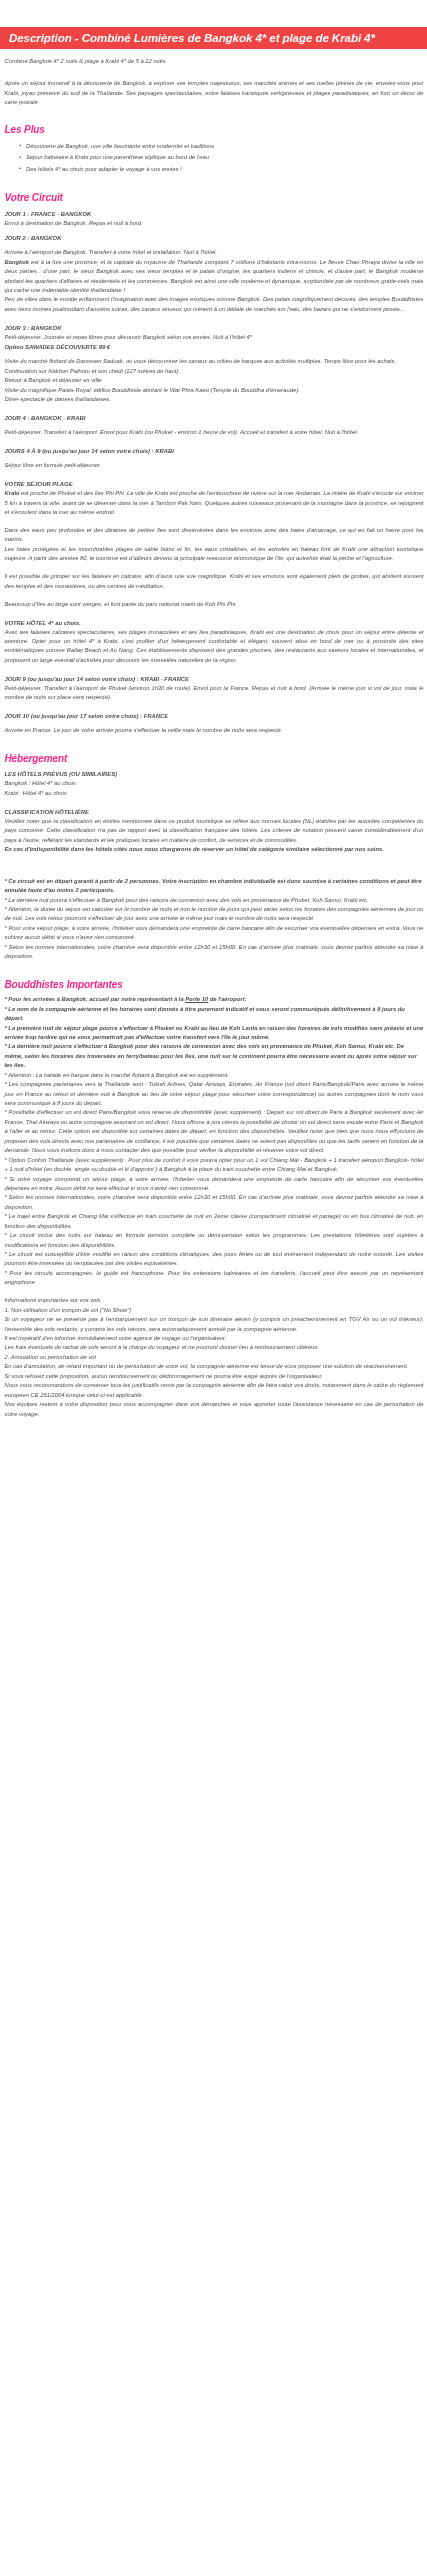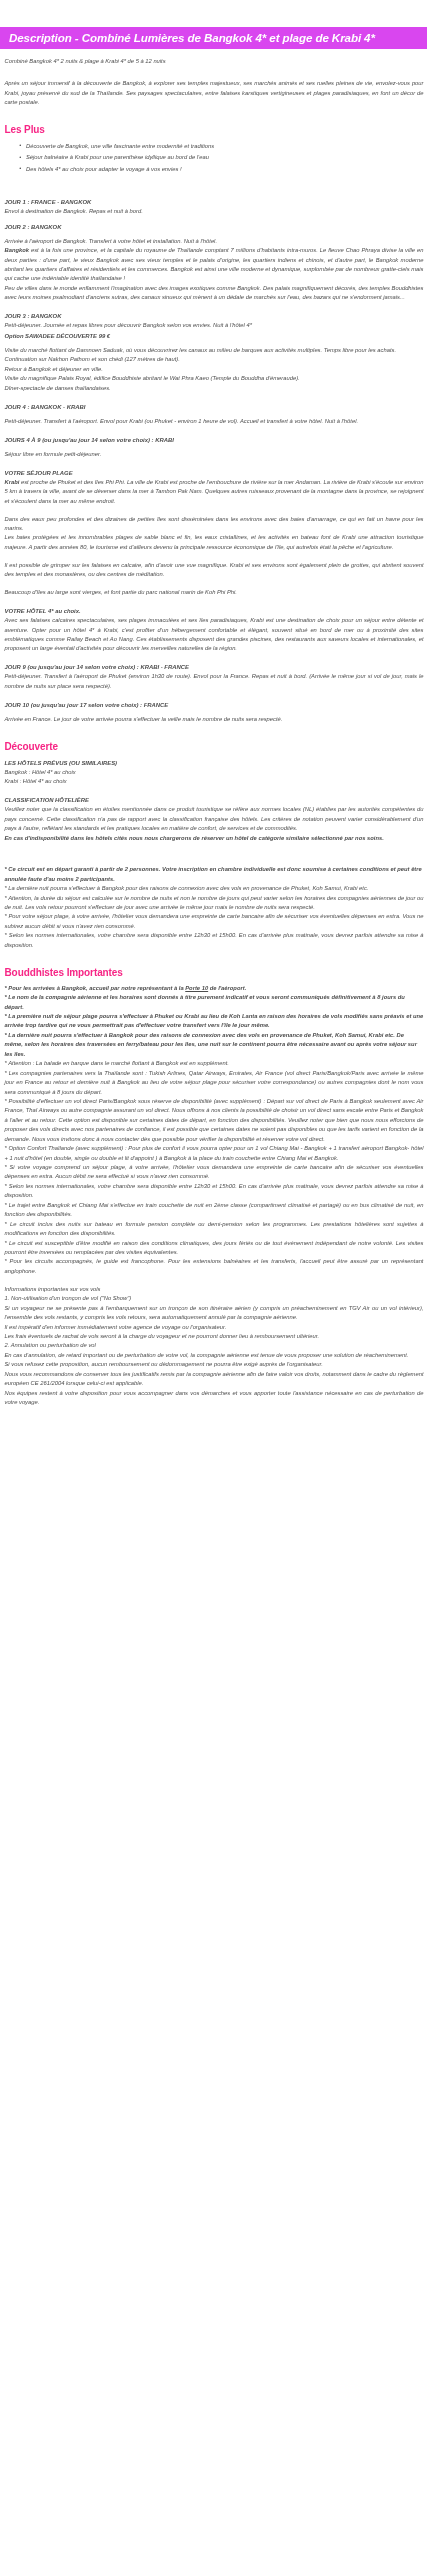--- a/index.html
+++ b/index.html
@@ -18,21 +18,21 @@
   .page {
     width: 428px;
     box-sizing: border-box;
     padding: 0 0 14.7px 0;
     position: relative;
   }
   .spacer-top { height: 26.5px; }
 
   
   .title-banner {
-    background: #d946ef;
+    background: #ef4444;
     color: #ffffff;
     font-style: italic;
     font-weight: bold;
     font-size: 11.6px;
     line-height: 1.0;
     padding: 5.1px 0 5.6px 9px;
     letter-spacing: -0.1px;
     width: 100%;
     box-sizing: border-box;
   }
@@ -49,20 +49,21 @@
     line-height: 1.63;
   }
   .gap-s { height: 5.1px; }
   .gap-m { height: 8.5px; }
   .gap-l { height: 12.4px; }
   .gap-xl { height: 17px; }
 
   
   h2.section {
     color: #f72585;
+    font-style: italic;
     font-weight: bold;
     font-size: 10px;
     margin: 0;
     padding: 0;
     line-height: 1.15;
     letter-spacing: -0.1px;
   }
 
   
   ul.plus-list {
@@ -136,20 +137,21 @@
     <div class="gap-xl"></div>
     <h2 class="section">Les Plus</h2>
     <div class="gap-s"></div>
     <ul class="plus-list">
       <li>Découverte de Bangkok, une ville fascinante entre modernité et traditions</li>
       <li>Séjour balnéaire à Krabi  pour une parenthèse idyllique au bord de l'eau</li>
       <li>Des hôtels 4* au choix pour adapter le voyage à vos envies !</li>
     </ul>
 
     <div class="gap-xl"></div>
+    <h2 class="section">Votre Circuit</h2>
     <div class="gap-s"></div>
 
     <p class="day-title">JOUR 1 : FRANCE - BANGKOK</p>
     <p class="para nojust">Envol à destination de Bangkok. Repas et nuit à bord.</p>
 
     <div class="gap-s"></div>
     <p class="day-title">JOUR 2 : BANGKOK</p>
     <div class="gap-s"></div>
     <p class="para nojust">Arrivée à l'aéroport de Bangkok. Transfert à votre hôtel et installation. Nuit à l'hôtel.</p>
     <p class="para"><span class="bold-inline">Bangkok</span><span> est à la fois une province, et la capitale du royaume de Thaïlande comptant 7 millions d'habitants intra-muros. Le fleuve Chao Phraya divise la ville en deux parties : d'une part, le vieux Bangkok avec ses vieux temples et le palais d'origine, les quartiers indiens et chinois, et d'autre part, le Bangkok moderne abritant les quartiers d'affaires et résidentiels et les commerces. Bangkok est ainsi une ville moderne et dynamique, surplombée par de nombreux gratte-ciels mais qui cache une indéniable identité thaïlandaise !</span></p>
@@ -194,21 +196,21 @@
     <div class="gap-m"></div>
     <p class="day-title">JOUR 9 (ou jusqu'au jour 14 selon votre choix) : KRABI - FRANCE</p>
     <p class="para">Petit-déjeuner. Transfert à l'aéroport de Phuket (environ 1h30 de route). Envol pour la France. Repas et nuit à bord. (Arrivée le même jour si vol de jour, mais le nombre de nuits sur place sera respecté).</p>
 
     <div class="gap-m"></div>
     <p class="day-title">JOUR 10 (ou jusqu'au jour 17 selon votre choix) : FRANCE</p>
     <div class="gap-s"></div>
     <p class="para nojust">Arrivée en France. Le jour de votre arrivée pourra s'effectuer la veille mais le nombre de nuits sera respecté.</p>
 
     <div class="gap-xl"></div>
-    <h2 class="section">Découverte</h2>
+    <h2 class="section">Hébergement</h2>
     <div class="gap-s"></div>
     <p class="sub-title">LES HÔTELS PRÉVUS (OU SIMILAIRES)</p>
     <p class="para nojust">Bangkok : Hôtel 4* au choix</p>
     <p class="para nojust">Krabi : Hôtel 4* au choix</p>
     <div class="gap-m"></div>
     <p class="sub-title">CLASSIFICATION HÔTELIÈRE</p>
     <p class="para nojust">Veuillez noter que la classification en étoiles mentionnée dans ce produit touristique se réfère aux normes locales (NL) établies par les autorités compétentes du pays concerné. Cette classification n'a pas de rapport avec la classification française des hôtels. Les critères de notation peuvent varier considérablement d'un pays à l'autre, reflétant les standards et les pratiques locales en matière de confort, de services et de commodités.</p>
     <p class="bold-para nojust">En cas d'indisponibilité dans les hôtels cités nous nous chargerons de réserver un hôtel de catégorie similaire sélectionné par nos soins.</p>
 
     <div class="gap-xl"></div>

